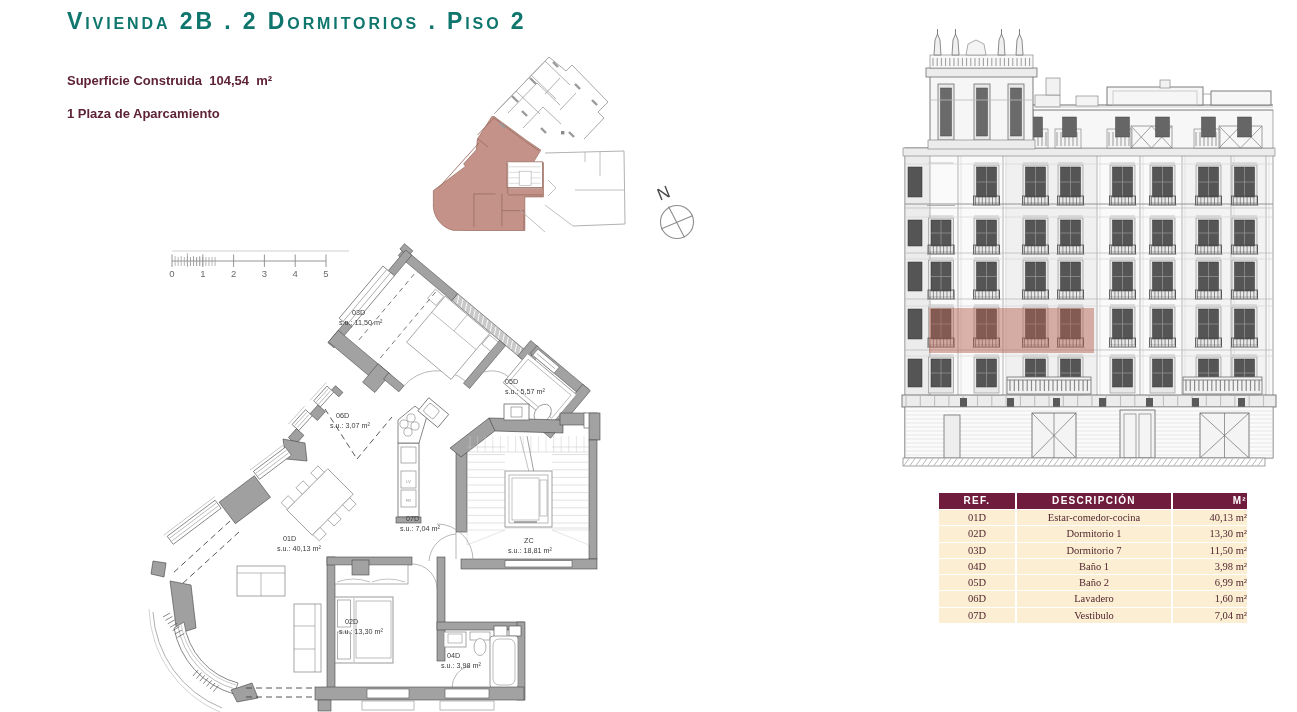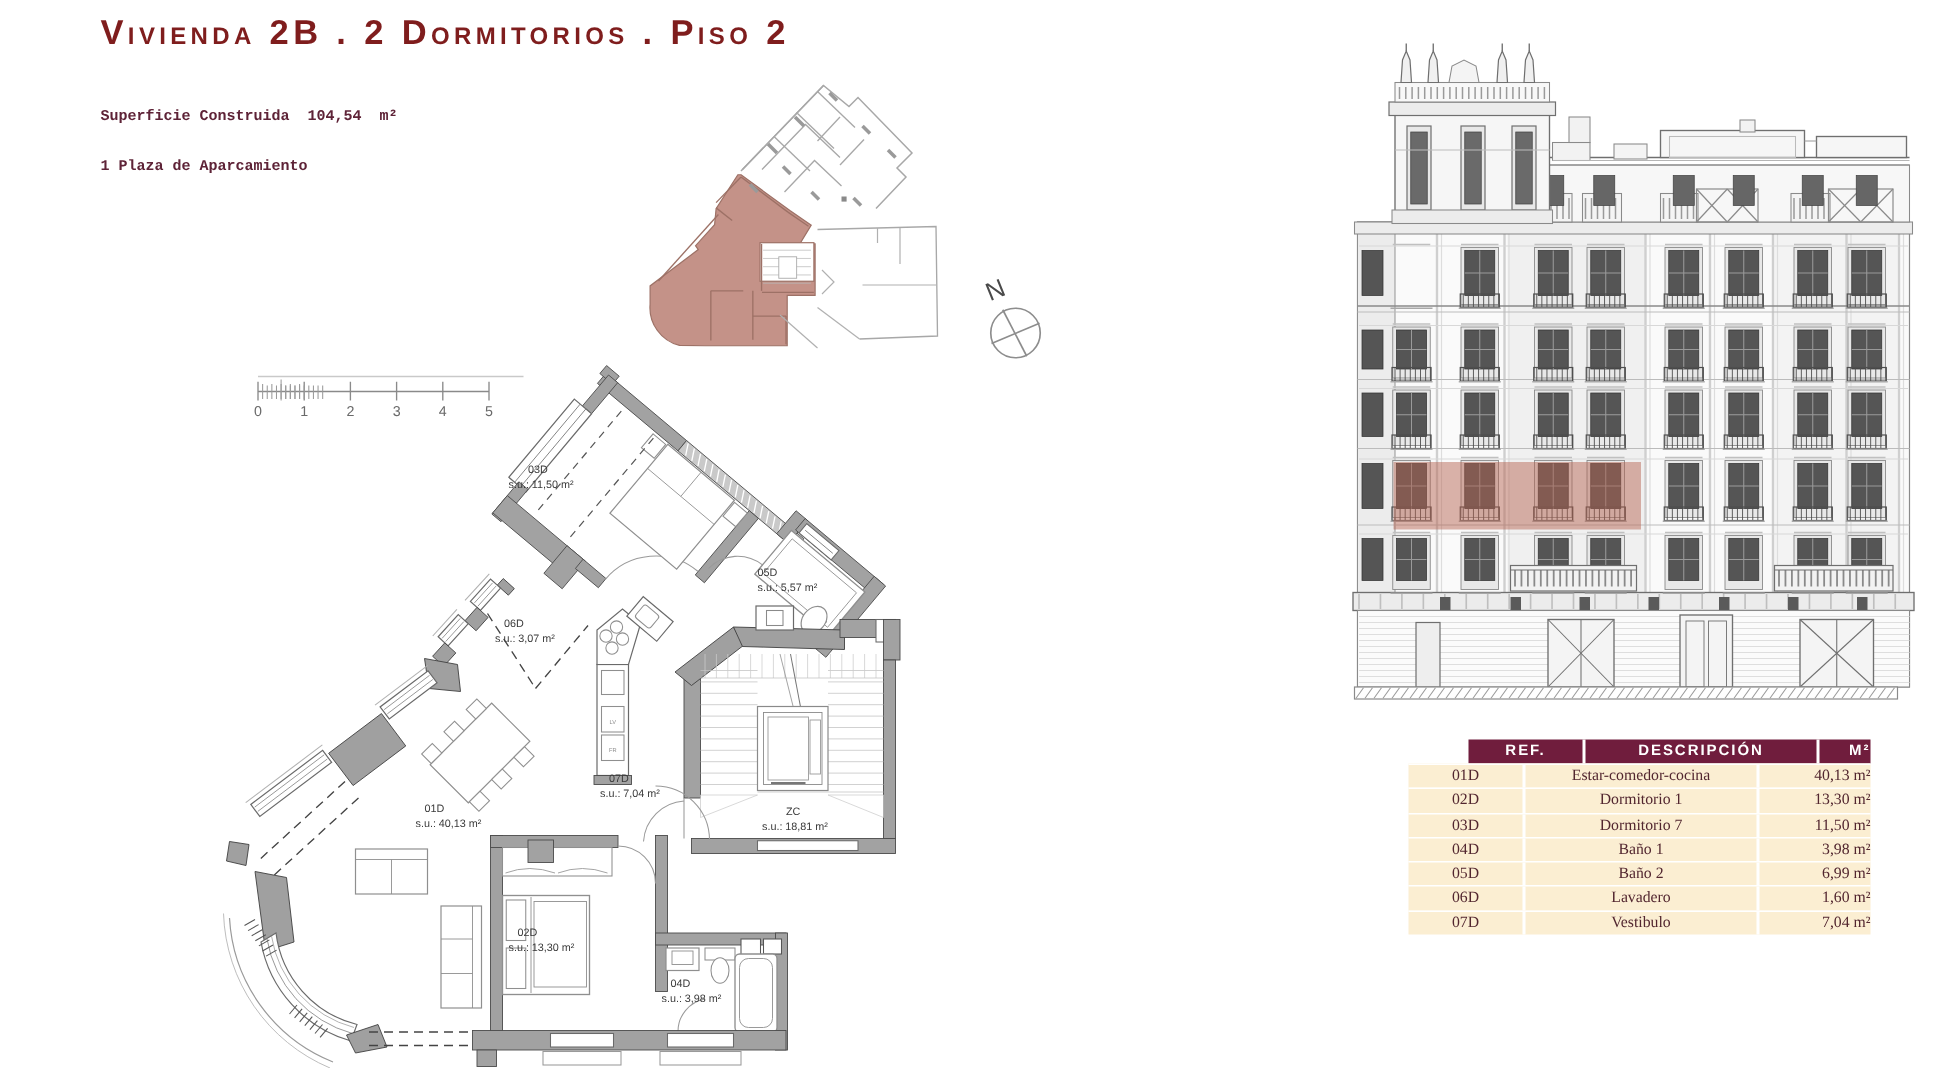--- a/index.html
+++ b/index.html
@@ -1,26 +1,26 @@
 <!DOCTYPE html>
 <html><head><meta charset="utf-8">
 <style>
   html,body { margin:0; padding:0; background:#ffffff; }
   #page { position:relative; width:1297px; height:712px; overflow:hidden;
            font-family:"Liberation Sans", sans-serif; background:#ffffff; }
-  #title { position:absolute; left:67px; top:8px; color:#7f1d1d;
+  #title { position:absolute; left:67px; top:8px; color:#0f766e;
             font-family:"Liberation Sans", sans-serif; font-weight:bold;
             font-size:23px; font-variant:small-caps; letter-spacing:2.9px; }
-  .sub { position:absolute; left:67px; color:#5e2337; font-family:Liberation Mono, monospace;
-          font-weight:bold; font-size:10px; }
+  .sub { position:absolute; left:67px; color:#5e2337; font-family:Liberation Sans, sans-serif;
+          font-weight:bold; font-size:13px; }
   #tbl { position:absolute; left:939px; top:493px; width:308px; color:#52262f;
           font-family:"Liberation Serif", serif; font-size:10.5px; }
   #tbl .hdr { display:flex; background:#701d3d; color:#ffffff; height:16px; line-height:16px;
                font-family:"Liberation Sans", sans-serif; font-weight:bold; font-size:10px;
-               letter-spacing:1.3px;margin-left:40px; }
+               letter-spacing:1.3px; }
   #tbl .tr { display:flex; background:#fbeed2; height:15.3px; line-height:15.3px;
               border-top:1.7px solid #ffffff; }
   #tbl .c1 { width:76px; text-align:center; border-right:2px solid #ffffff; }
   #tbl .c2 { width:154px; text-align:center; border-right:2px solid #ffffff; }
   #tbl .c3 { flex:1; text-align:right; }
   svg { position:absolute; left:0; top:0; }
 </style></head>
 <body>
 <div id="page">
 

